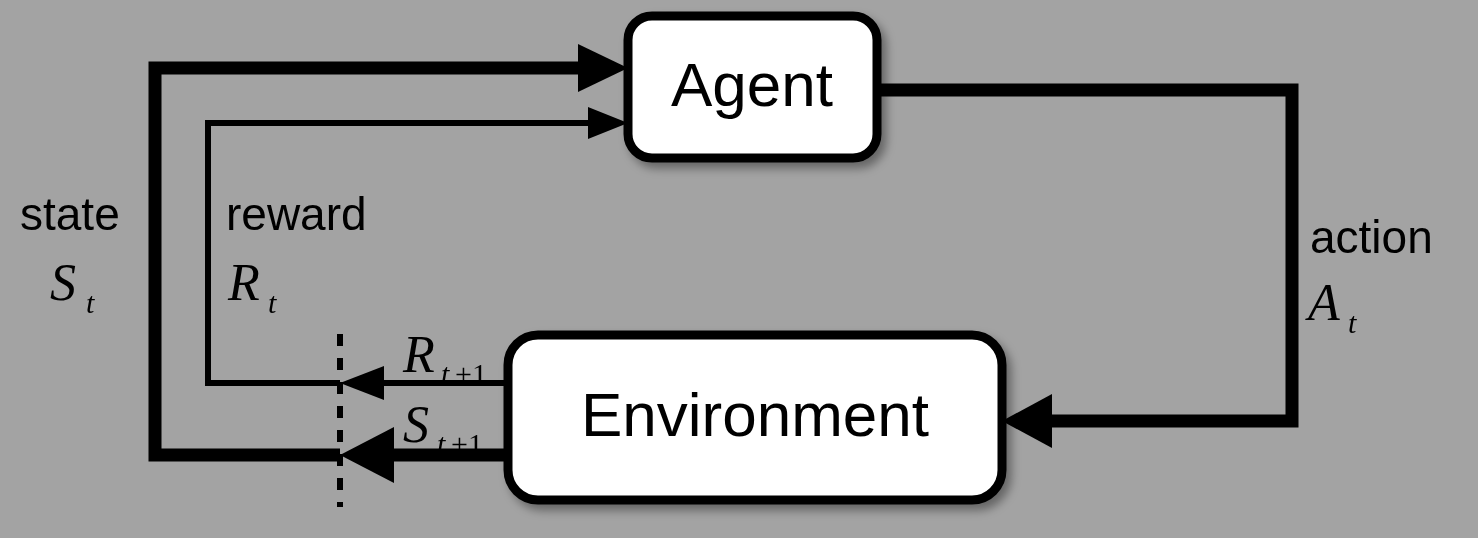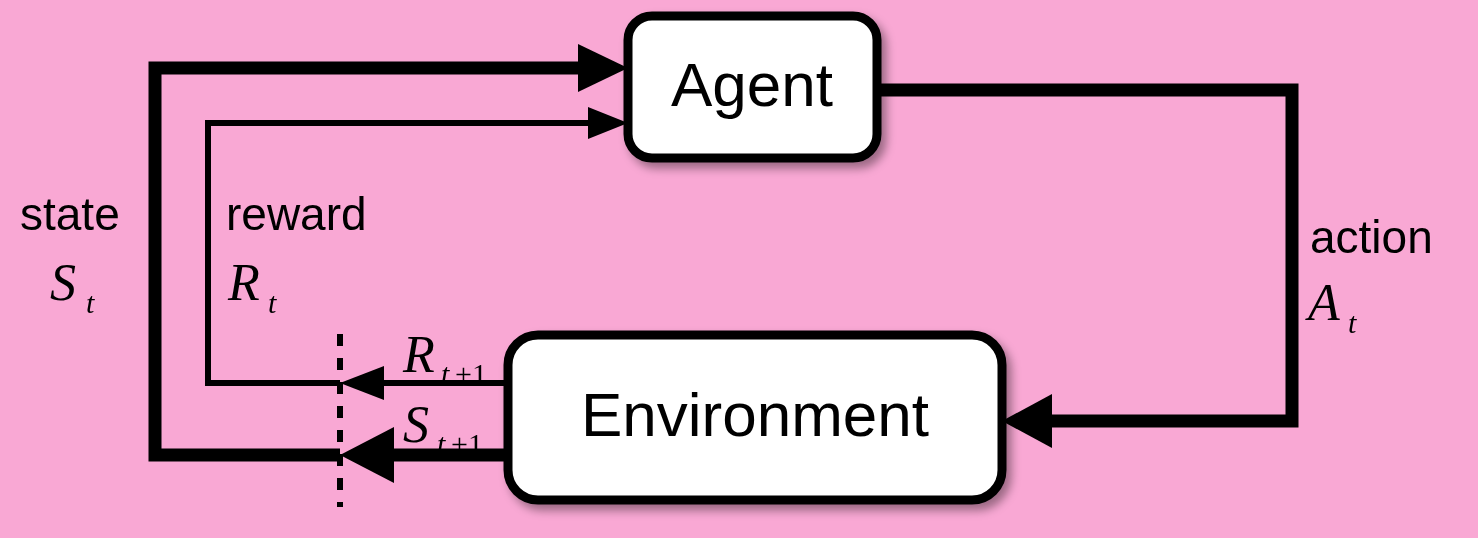--- a/index.html
+++ b/index.html
@@ -4,21 +4,21 @@
 <style>
   html, body {
     margin: 0;
     padding: 0;
     background: #ffffff;
   }
   #canvas {
     position: relative;
     width: 1478px;
     height: 538px;
-    background: #f9a8d4;
+    background: #a3a3a3;
     overflow: hidden;
     font-family: "Liberation Sans", sans-serif;
   }
   #diagram-svg {
     position: absolute;
     left: 0;
     top: 0;
     width: 1478px;
     height: 538px;
   }

